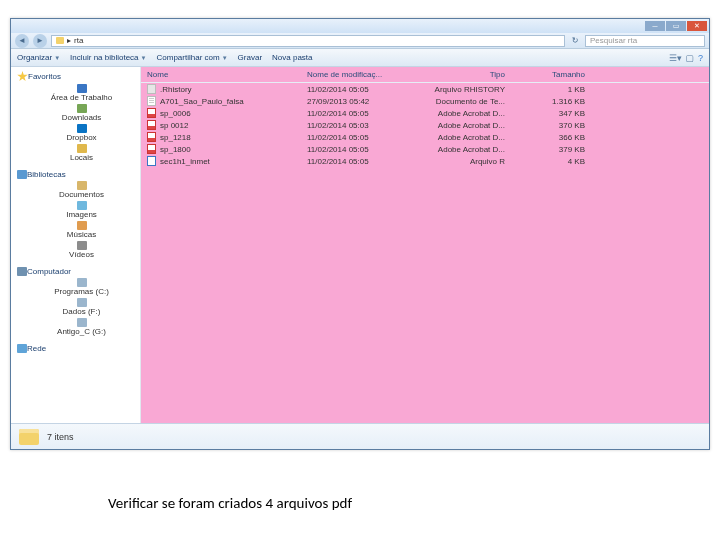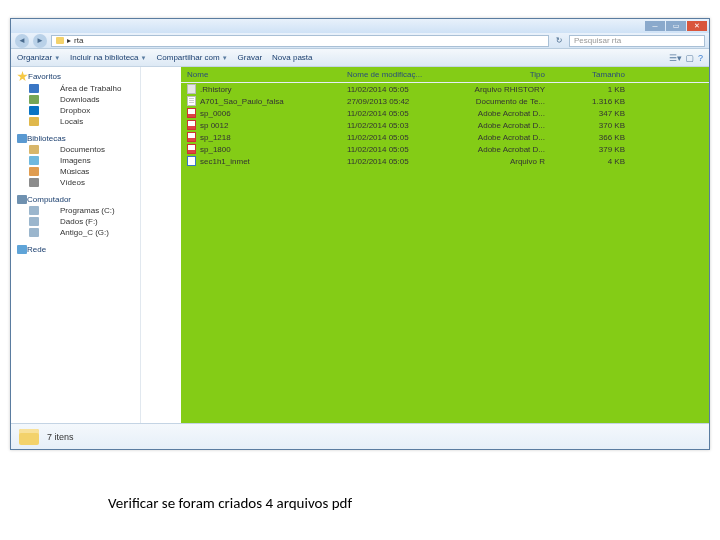--- a/index.html
+++ b/index.html
@@ -12,50 +12,50 @@
 .winbtn { width: 20px; height: 10px; font-size: 7px; display: flex; align-items: center; justify-content: center; color: #fff; }
 .min { background: #8aa9cc; }
 .max { background: #8aa9cc; }
 .close { background: #d9553b; }
 
 .navbar { height: 16px; background: linear-gradient(#eaf2fb,#d7e6f5); display: flex; align-items: center; padding: 0 4px; gap: 4px; border-bottom: 1px solid #b8ccde; }
 .navarrow { width: 14px; height: 14px; border-radius: 50%; background: #b9d1e8; display: flex; align-items: center; justify-content: center; font-size: 8px; color: #4a6c8f; }
 .address { flex: 1; height: 12px; background: #fff; border: 1px solid #a9c0d6; display: flex; align-items: center; padding: 0 4px; font-size: 8px; color: #333; gap: 3px; }
 .folder-mini { width: 8px; height: 7px; background: #f3d26b; border-radius: 1px; }
 .refresh { width: 12px; height: 12px; font-size: 8px; color: #4a6c8f; display: flex; align-items: center; justify-content: center; }
-.search { width: 136px; height: 12px; background: #fff; border: 1px solid #a9c0d6; font-size: 8px; color: #999; padding: 0 4px; display: flex; align-items: center; }
+.search { width: 120px; height: 12px; background: #fff; border: 1px solid #a9c0d6; font-size: 8px; color: #999; padding: 0 4px; display: flex; align-items: center; }
 
 .toolbar { height: 18px; background: linear-gradient(#f4f8fc,#dde9f5); border-bottom: 1px solid #c4d4e4; display: flex; align-items: center; padding: 0 6px; gap: 10px; font-size: 8px; color: #1a3e6e; }
 .toolbar .tbitem { display: flex; align-items: center; gap: 2px; }
 .toolbar .drop { font-size: 6px; color: #5a7ca0; }
 .tbspacer { flex: 1; }
 .viewicons { display: flex; gap: 4px; font-size: 9px; color: #5a7ca0; }
 
 .body { display: flex; height: calc(100% - 14px - 16px - 18px - 26px); }
 
 .sidebar { width: 130px; background: #fff; border-right: 1px solid #e1e8ef; padding: 3px 0; overflow: hidden; font-size: 8px; }
 .sbgroup { margin-bottom: 6px; }
 .sbhead { display: flex; align-items: center; gap: 0; padding: 1px 6px; color: #1a3e6e; font-weight: 400; }
-.sbitem { display: flex; align-items: center; gap: 21px; padding: 1px 6px 1px 18px; color: #333; }
+.sbitem { display: flex; align-items: center; gap: 0; padding: 1px 6px 1px 18px; color: #333; flex-direction: column; }
 .ic { width: 10px; height: 9px; display: inline-block; border-radius: 1px; flex-shrink: 0; }
 .ic-star { background: #f6c945; clip-path: polygon(50% 0,61% 35%,98% 35%,68% 57%,79% 91%,50% 70%,21% 91%,32% 57%,2% 35%,39% 35%); width: 11px; height: 11px; }
 .ic-desk { background: #3a76c4; }
 .ic-down { background: #77a656; }
 .ic-drop { background: #0a74c4; }
 .ic-loc { background: #e0b84c; }
 .ic-lib { background: #5a99d1; }
 .ic-doc { background: #d8b66a; }
 .ic-img { background: #6fb8de; }
 .ic-mus { background: #e09c4f; }
 .ic-vid { background: #8c8c8c; }
 .ic-comp { background: #6f91b0; }
 .ic-drive { background: #9bb6cd; }
 .ic-net { background: #5fa4d8; }
 
-.filepane { flex: 1; background: #84cc16; font-size: 8px; margin-left: 40px; }
+.filepane { flex: 1; background: #f9a8d4; font-size: 8px; }
 .columns { display: flex; padding: 2px 0; border-bottom: 1px solid #e6eef6; color: #2a4c7a; }
 .col { padding: 1px 6px; }
 .c-name { width: 160px; }
 .c-date { width: 100px; }
 .c-type { width: 110px; text-align: right; }
 .c-size { width: 80px; text-align: right; }
 
 .filerow { display: flex; align-items: center; padding: 0; color: #333; }
 .filerow .c-name { display: flex; align-items: center; gap: 4px; }
 .fi { width: 9px; height: 10px; display: inline-block; flex-shrink: 0; }

